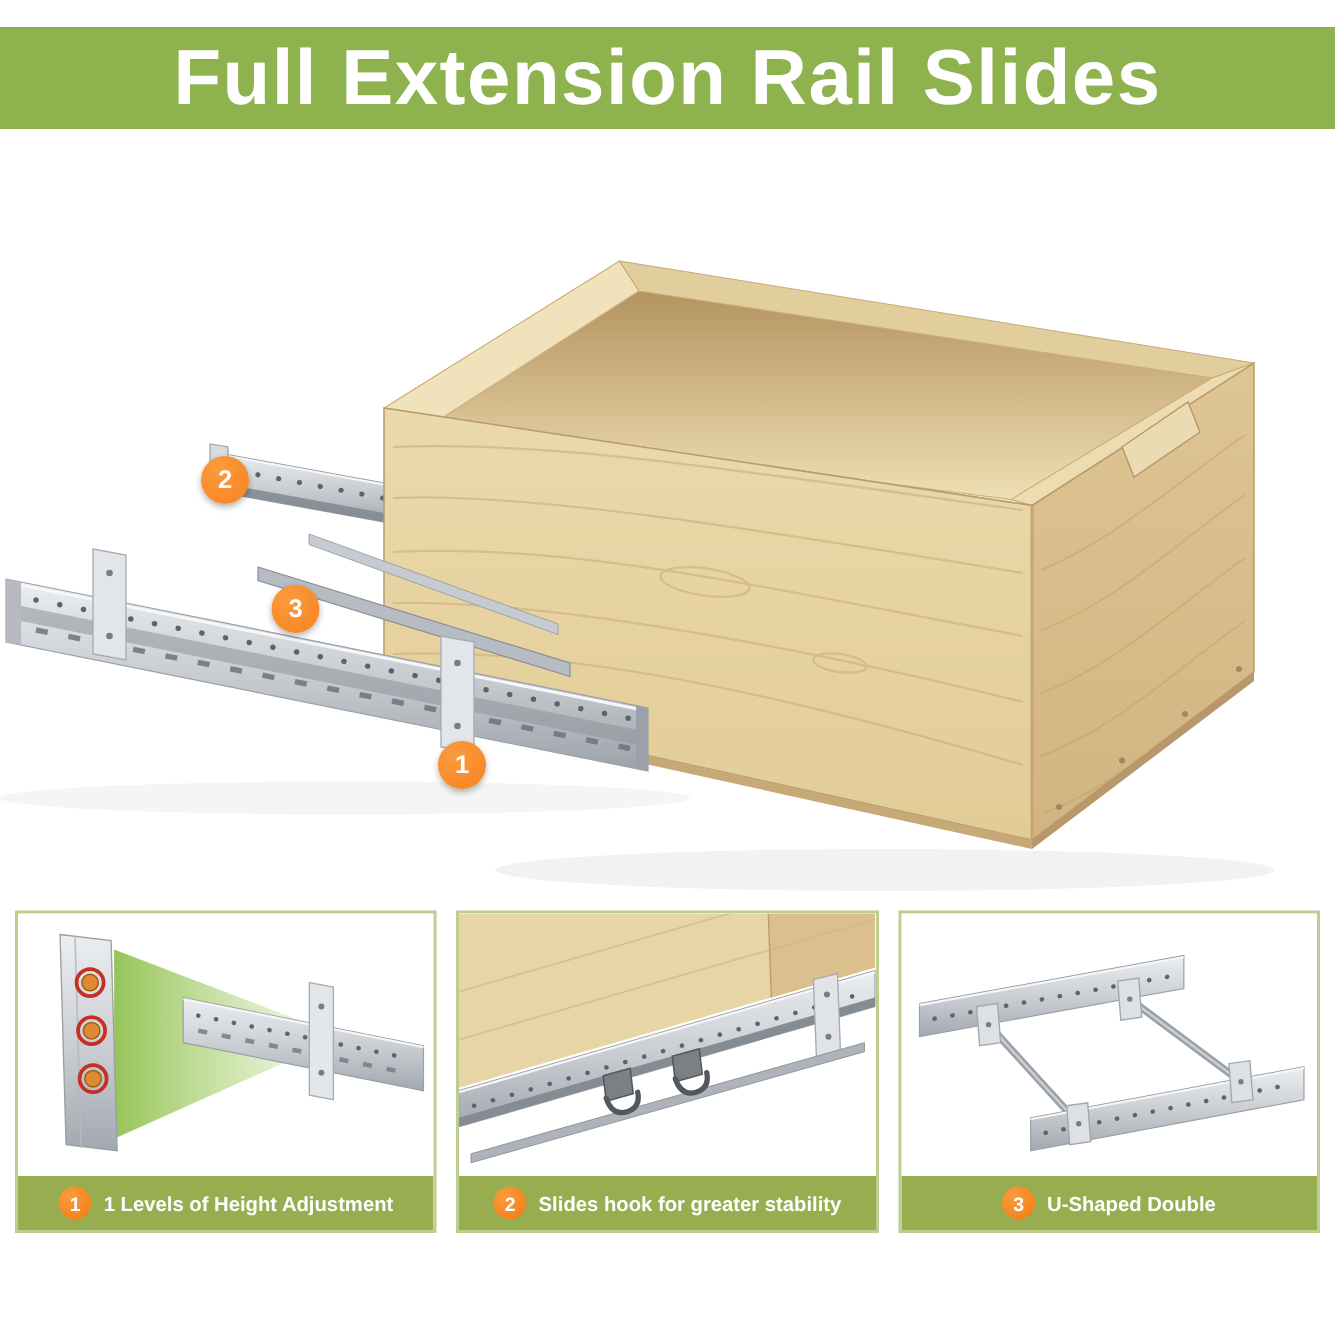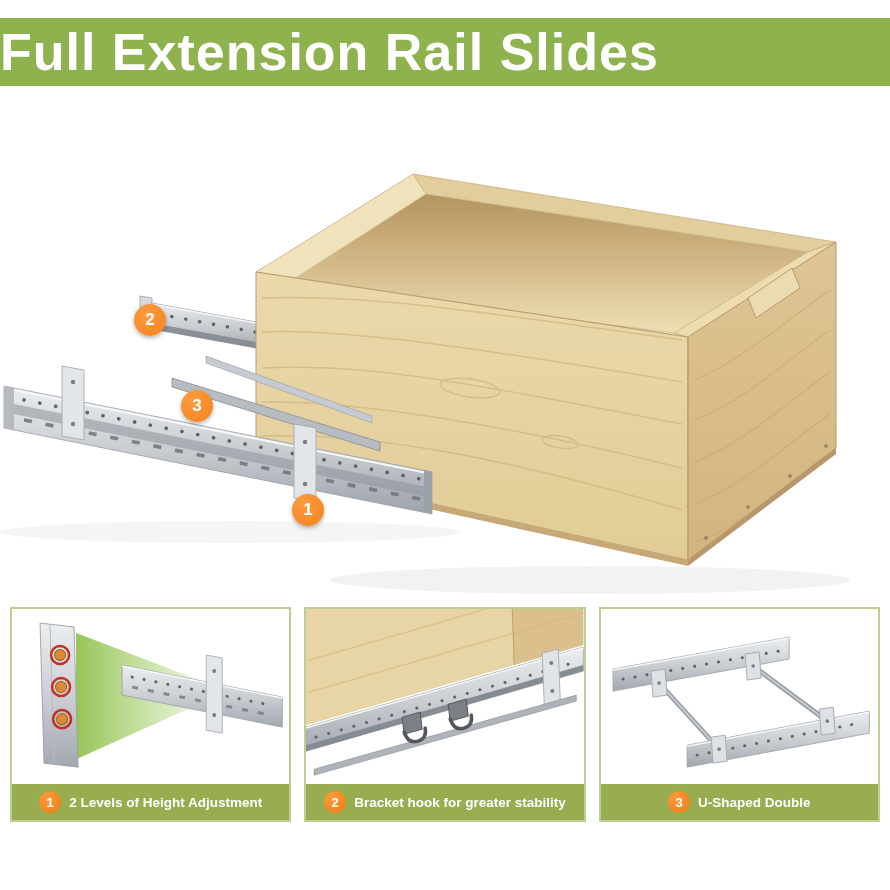--- a/index.html
+++ b/index.html
@@ -1,19 +1,19 @@
 <!DOCTYPE html>
 <html style="--banner_green: #8EB24E; --label_green: #97AD50; --badge_orange: #F6821F; --panel_border: #BCCE90; --wood_light: #E9D6A6; --wood_dark: #D9BE8C; --rail_silver: #C6CAD0;"><head>
 <meta charset="utf-8">
 <style>
   *{margin:0;padding:0;box-sizing:border-box}
   html,body{width:890px;height:890px;background:#fff;font-family:"Liberation Sans",sans-serif;overflow:hidden;position:relative}
 
   .header{position:absolute;top:18px;left:0;width:890px;height:68px;
-    background:var(--banner_green,#8EB24E);display:flex;align-items:center;justify-content:flex-start}
+    background:var(--banner_green,#8EB24E);display:flex;align-items:center;justify-content:center}
   .header .title{color:#fff;font-size:52px;font-weight:bold;letter-spacing:1px;white-space:nowrap}
 
   .main-illustration{position:absolute;top:90px;left:0;width:890px;height:510px}
   .main-illustration svg{display:block;width:100%;height:100%}
 
   .callout{position:absolute;width:32px;height:32px;border-radius:50%;
     background:radial-gradient(circle at 35% 30%, #FB9B3D, var(--badge_orange,#F6821F));
     color:#fff;font-weight:bold;font-size:17px;display:flex;align-items:center;justify-content:center;
     box-shadow:0 2px 4px rgba(0,0,0,.3)}
   .callout.n2{left:134px;top:304px}
@@ -193,21 +193,21 @@
           <polygon points="194,46 210,49 210,124 194,121" fill="#E4E7EA" stroke="#A7ACB2" stroke-width="0.9"></polygon>
           <circle cx="202" cy="62" r="2" fill="#787E85"></circle>
             <circle cx="202" cy="106" r="2" fill="#787E85"></circle>
         </g>
       </svg>
     </div>
     <div class="panel-label">
       <div class="feature-badge">
         <span>1</span>
       </div>
-      <span class="feature-text">2 Levels of Height Adjustment</span>
+      <span class="feature-text">1 Levels of Height Adjustment</span>
     </div>
   </div>
 
   <div class="panel">
     <div class="panel-img">
       <svg viewBox="0 0 277 175" preserveAspectRatio="none">
         <defs>
           <linearGradient id="sil2" x1="0" y1="0" x2="0" y2="1">
             <stop offset="0" stop-color="#ECEEF0"></stop>
               <stop offset=".55" stop-color="#C8CCD1"></stop>
@@ -238,21 +238,21 @@
         <g>
           <polygon points="142,95 160,90 162,107 144,112" fill="#7A8086" stroke="#54585D" stroke-width="1"></polygon>
           <path d="M144,110 q4,12 14,9 q9,-3 7,-13" stroke="#54585D" stroke-width="3.5" fill="none" stroke-linecap="round"></path>
         </g>
       </svg>
     </div>
     <div class="panel-label">
       <div class="feature-badge">
         <span>2</span>
       </div>
-      <span class="feature-text">Bracket hook for greater stability</span>
+      <span class="feature-text">Slides hook for greater stability</span>
     </div>
   </div>
 
   <div class="panel">
     <div class="panel-img">
       <svg viewBox="0 0 277 175" preserveAspectRatio="none">
         <defs>
           <linearGradient id="sil3" x1="0" y1="0" x2="0" y2="1">
             <stop offset="0" stop-color="#ECEEF0"></stop>
               <stop offset=".55" stop-color="#C8CCD1"></stop>

